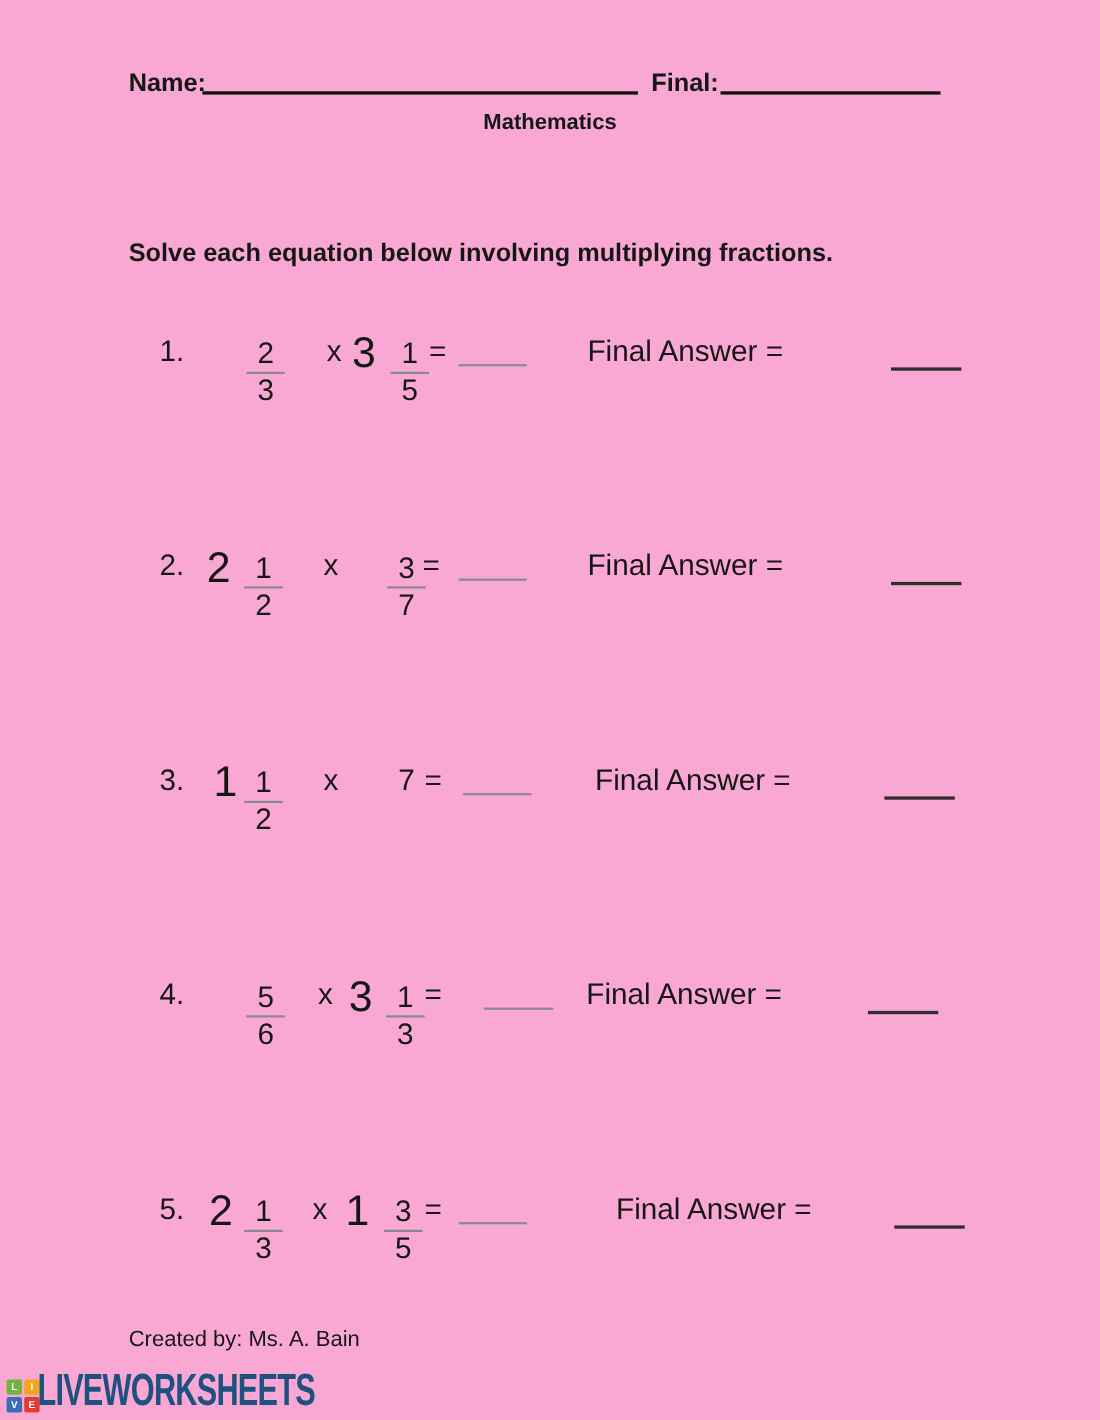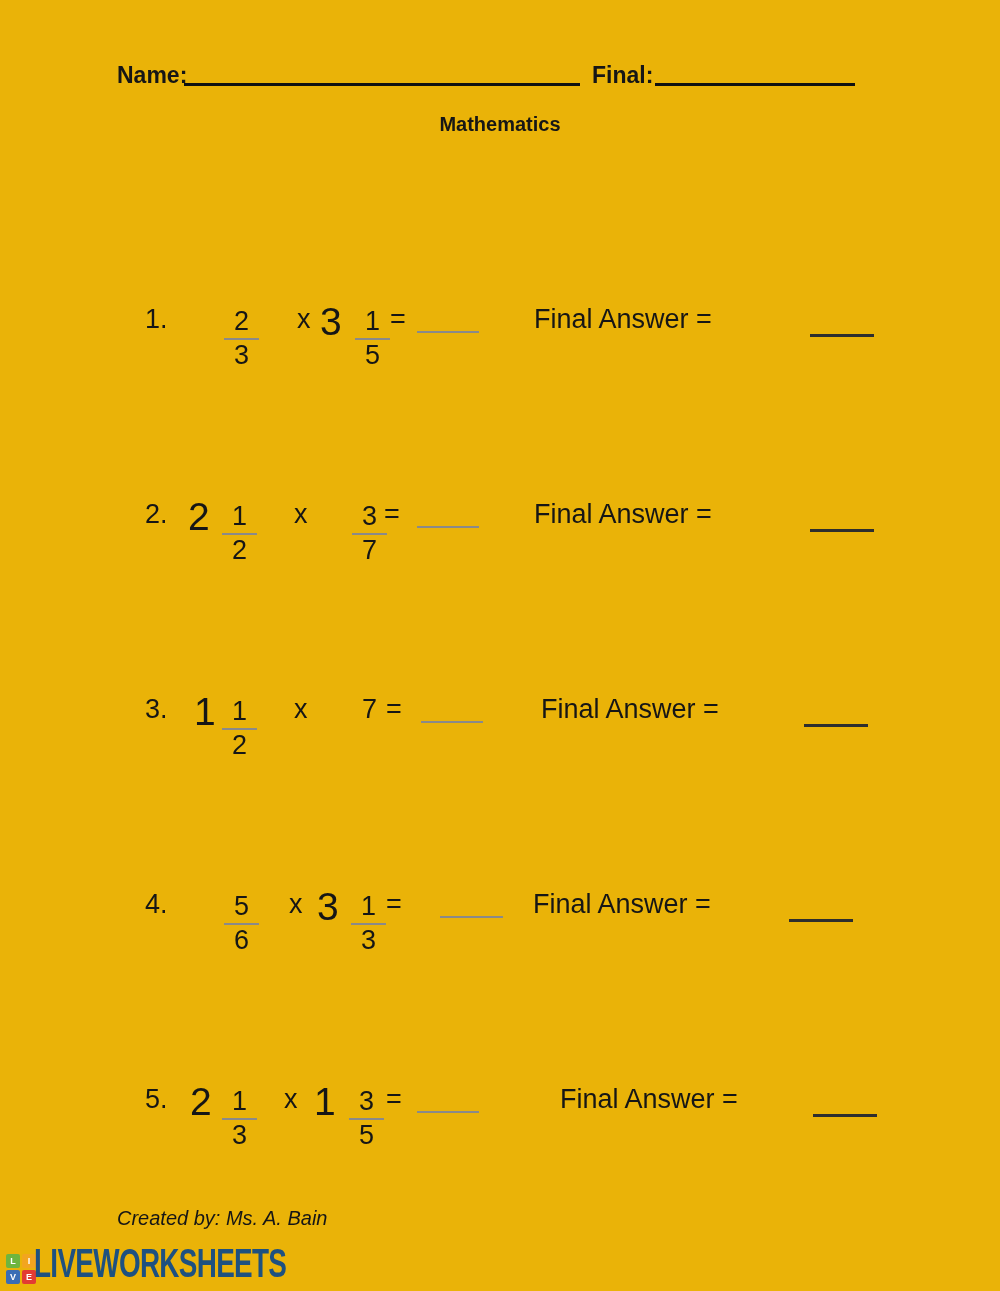--- a/index.html
+++ b/index.html
@@ -1,56 +1,57 @@
 <!DOCTYPE html>
 <html><head>
 <meta charset="utf-8">
 <style>
   * { margin:0; padding:0; box-sizing:border-box; }
   html,body { background:#ffffff; }
   .page {
-    position:relative; width:1000px; height:1291px; background:#eab308;
+    position:relative; width:1000px; height:1291px; background:#f9a8d4;
     font-family:"Liberation Sans", sans-serif; color:#161616; overflow:hidden;
   }
   
   .hlabel { position:absolute; top:60px; font-weight:bold; font-size:23px; line-height:30px; white-space:nowrap; }
   .uline  { position:absolute; top:60px; height:26px; border-bottom:3px solid #111111; }
   .title  { position:absolute; left:0; width:100%; text-align:center; font-weight:bold; font-size:20px; line-height:26px; }
   .instruction { position:absolute; left:117px; top:215px; font-weight:bold; font-size:23px; line-height:28px; white-space:nowrap; }
   
   .prow { position:absolute; left:0; width:100%; height:88px; }
   .tok  { position:absolute; top:0; font-size:27px; line-height:32px; white-space:nowrap; }
   .big  { position:absolute; top:3px; font-size:39px; line-height:32px; }
   .frac { position:absolute; top:4px; display:inline-flex; flex-direction:column; align-items:center; }
   .fnum { font-size:27px; line-height:28px; padding:0 10px 3px 10px; border-bottom:2px solid #8a8a8a; }
   .fden { font-size:27px; line-height:27px; padding-top:2px; }
   .blank { position:absolute; top:2px; height:28px; border-bottom:2px solid #8a8a8a; }
   .blank.final { top:6px; border-bottom:3px solid #2e2e2e; }
   
-  .createdby { position:absolute; left:117px; top:1205px; font-size:20px; line-height:26px;font-style:italic; }
+  .createdby { position:absolute; left:117px; top:1205px; font-size:20px; line-height:26px; }
   .logo-grid { position:absolute; left:6px; top:1254px; display:grid;
                grid-template-columns:14px 14px; grid-template-rows:14px 14px; gap:2px; }
   .sq { display:flex; align-items:center; justify-content:center; width:14px; height:14px;
         border-radius:2px; color:#ffffff; font-size:9px; font-weight:bold; line-height:14px; }
   .logo-text { position:absolute; left:34px; top:1243px; font-size:41px; line-height:41px;
                font-weight:bold; color:#1e5180; letter-spacing:-1px;
                transform:scaleX(0.68); transform-origin:left center; white-space:nowrap; }
 </style>
 </head>
 <body>
 
 <div class="page">
 
   <span class="hlabel" style="left:117px">Name:</span>
   <span class="uline" style="left:184px; width:396px"></span>
   <span class="hlabel" style="left:592px">Final:</span>
   <span class="uline" style="left:655px; width:200px"></span>
 
-  <div class="title" style="top:111px">Mathematics</div>
+  <div class="title" style="top:98px">Mathematics</div>
 
+  <div class="instruction">Solve each equation below involving multiplying fractions.</div>
 
   <div class="prow" style="top:303px">
     <span class="tok" style="left:145px">1.</span>
     <span class="frac" style="left:224px">
       <span class="fnum">2</span>
       <span class="fden">3</span>
     </span>
     <span class="tok" style="left:297px">x</span>
     <span class="big" style="left:320px">3</span>
     <span class="frac" style="left:355px">

